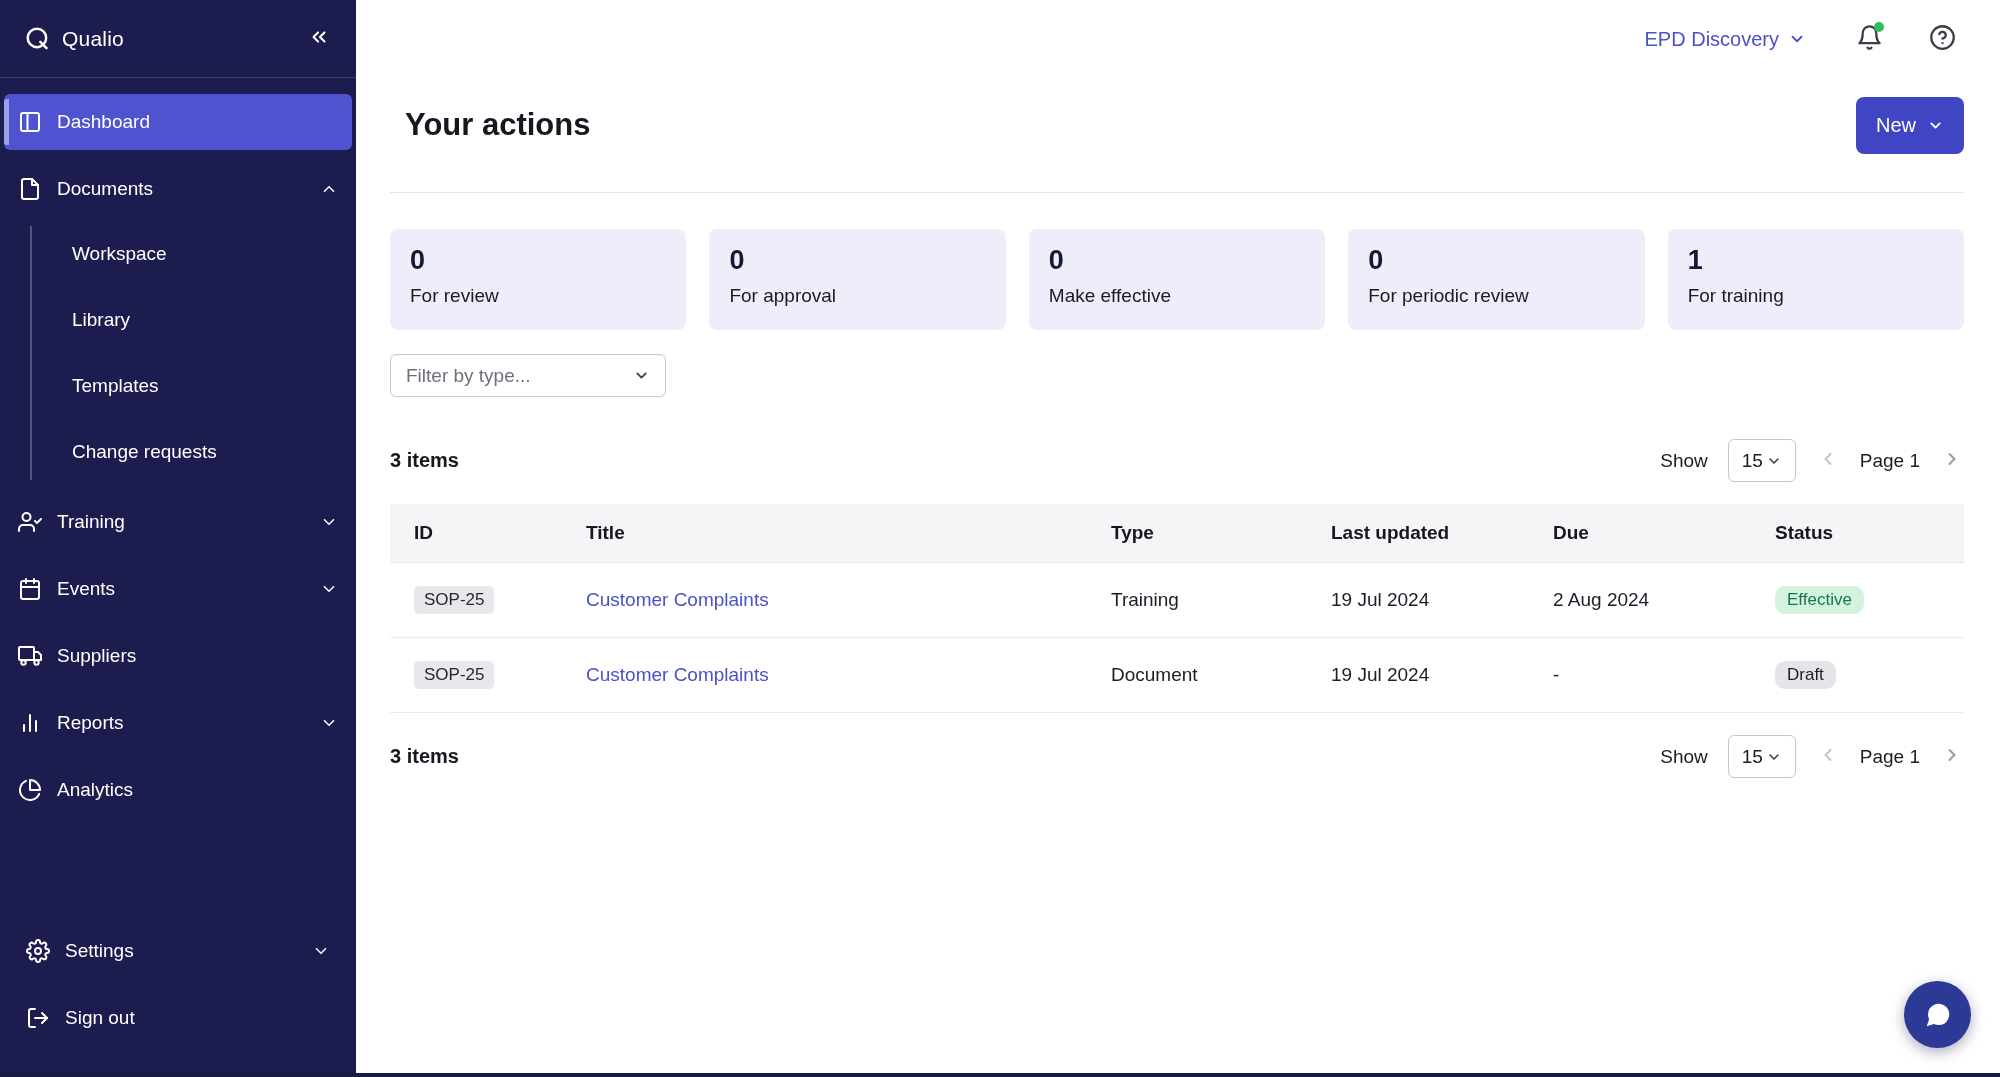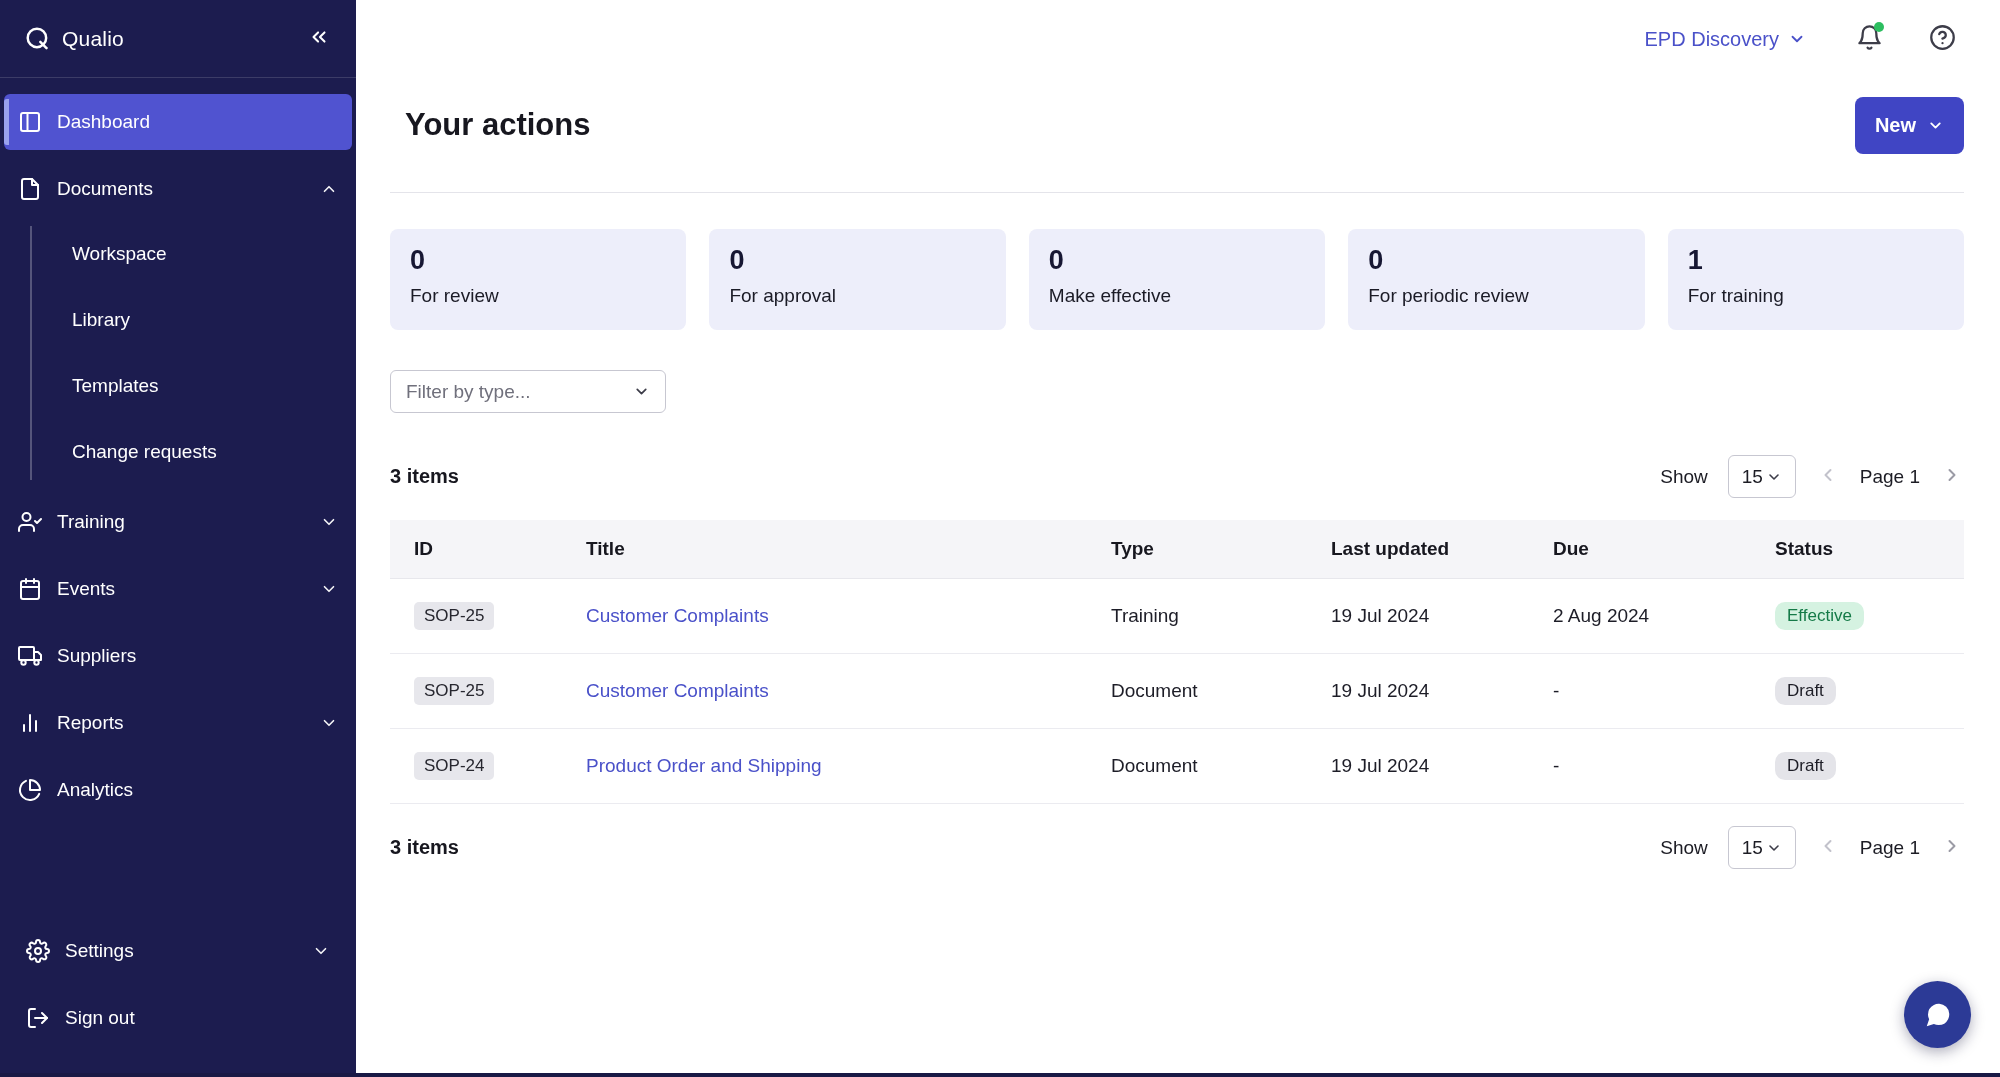--- a/index.html
+++ b/index.html
@@ -64,39 +64,39 @@
   .notif-dot {
     position: absolute; top: 0px; right: 1px; width: 10px; height: 10px;
     border-radius: 50%; background: #2dbe60;
   }
 
   .content { padding: 0 36px 0 34px; }
   .title-row { display: flex; align-items: center; justify-content: space-between; padding: 14px 0 34px; }
   .page-title { font-size: 31px; font-weight: 700; color: #17171f; margin: 15px; }
   .btn-new {
     display: flex; align-items: center; gap: 11px; background: #4045c4; color: #fff;
-    font-size: 20px; font-weight: 700; border: none; border-radius: 8px;
+    font-size: 20px; font-weight: 400; border: none; border-radius: 8px;
     height: 57px; padding: 0 20px; cursor: pointer; font-family: inherit;
   }
   .divider { border: none; border-top: 1px solid #e4e4ea; margin: 0; }
 
   .stats { display: flex; gap: 23px; margin-top: 36px; }
   .stat-card {
     flex: 1; background: #edeefa; border-radius: 8px; height: 101px;
     padding: 17px 20px; box-sizing: border-box; cursor: pointer;
   }
   .stat-value { font-size: 27px; font-weight: 700; color: #171733; line-height: 1.1; }
   .stat-label { font-size: 19px; color: #1b1b26; margin-top: 9px; }
 
   .select-box {
     display: flex; align-items: center; justify-content: space-between;
     border: 1px solid #c7c7d1; border-radius: 6px; background: #fff;
     height: 43px; box-sizing: border-box; cursor: pointer; color: #1c1c24;
   }
-  .filter-select { width: 276px; margin-top: 40px; padding: 0 15px; color: #70707c; font-size: 19px; }
+  .filter-select { width: 276px; margin-top: 24px; padding: 0 15px; color: #70707c; font-size: 19px; }
 
   .list-header { display: flex; align-items: center; justify-content: space-between; margin-top: 42px; }
   .items-count { font-size: 20px; font-weight: 700; color: #17171f; }
   .pager { display: flex; align-items: center; gap: 20px; font-size: 19px; color: #1c1c24; }
   .page-size { width: 68px; padding: 0 13px; font-size: 19px; }
   .pager-btn { background: none; border: none; padding: 2px; cursor: pointer; }
   .pager-btn.prev { color: #c2c2cb; }
   .pager-btn.next { color: #9b9ba5; }
   .page-indicator { color: #1c1c24; }
 
@@ -437,28 +437,20 @@
             <td><span class="badge badge-effective">Effective</span></td>
           </tr>
           <tr>
             <td><span class="id-chip">SOP-25</span></td>
             <td><a class="doc-link">Customer Complaints</a></td>
             <td>Document</td>
             <td>19 Jul 2024</td>
             <td>-</td>
             <td><span class="badge badge-draft">Draft</span></td>
           </tr>
-          <tr>
-            <td><span class="id-chip">SOP-24</span></td>
-            <td><a class="doc-link">Product Order and Shipping</a></td>
-            <td>Document</td>
-            <td>19 Jul 2024</td>
-            <td>-</td>
-            <td><span class="badge badge-draft">Draft</span></td>
-          </tr>
         </tbody>
       </table>
 
       <div class="list-header list-footer">
         <span class="items-count">3 items</span>
         <div class="pager">
           <span>Show</span>
           <div class="select-box page-size">
             <span>15</span>
             <span class="icon" style="color:#3d3d49;">

